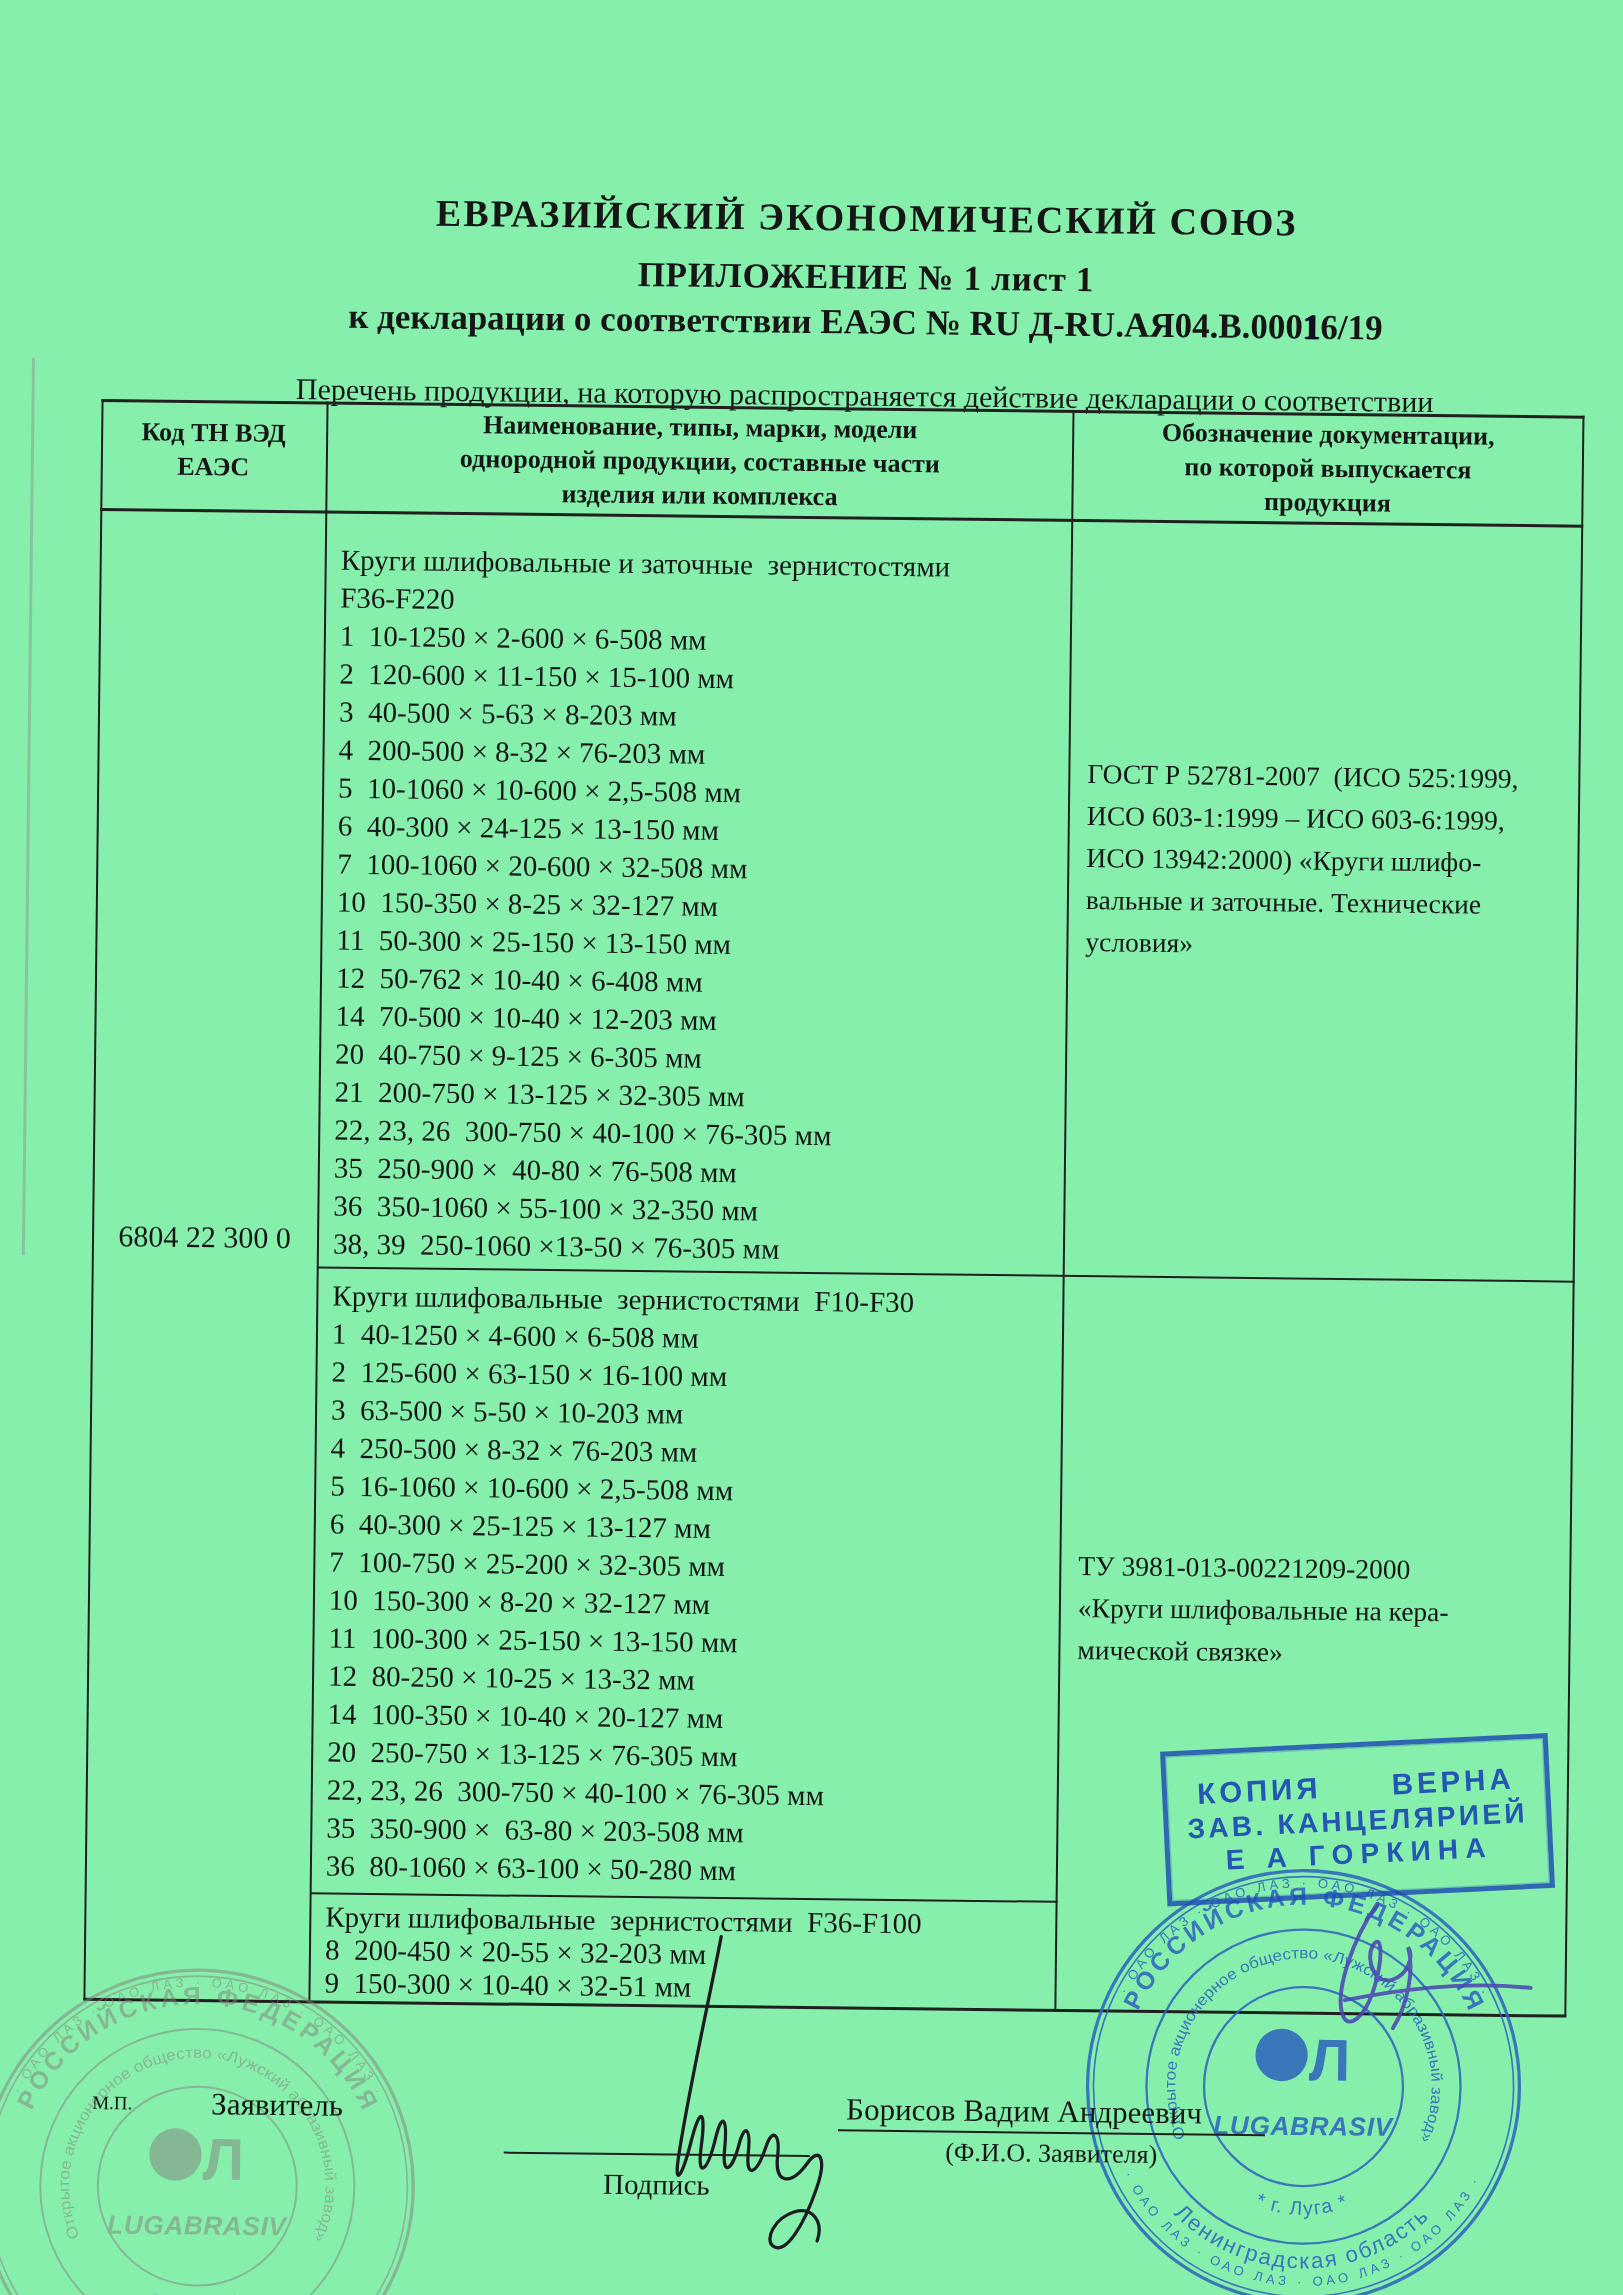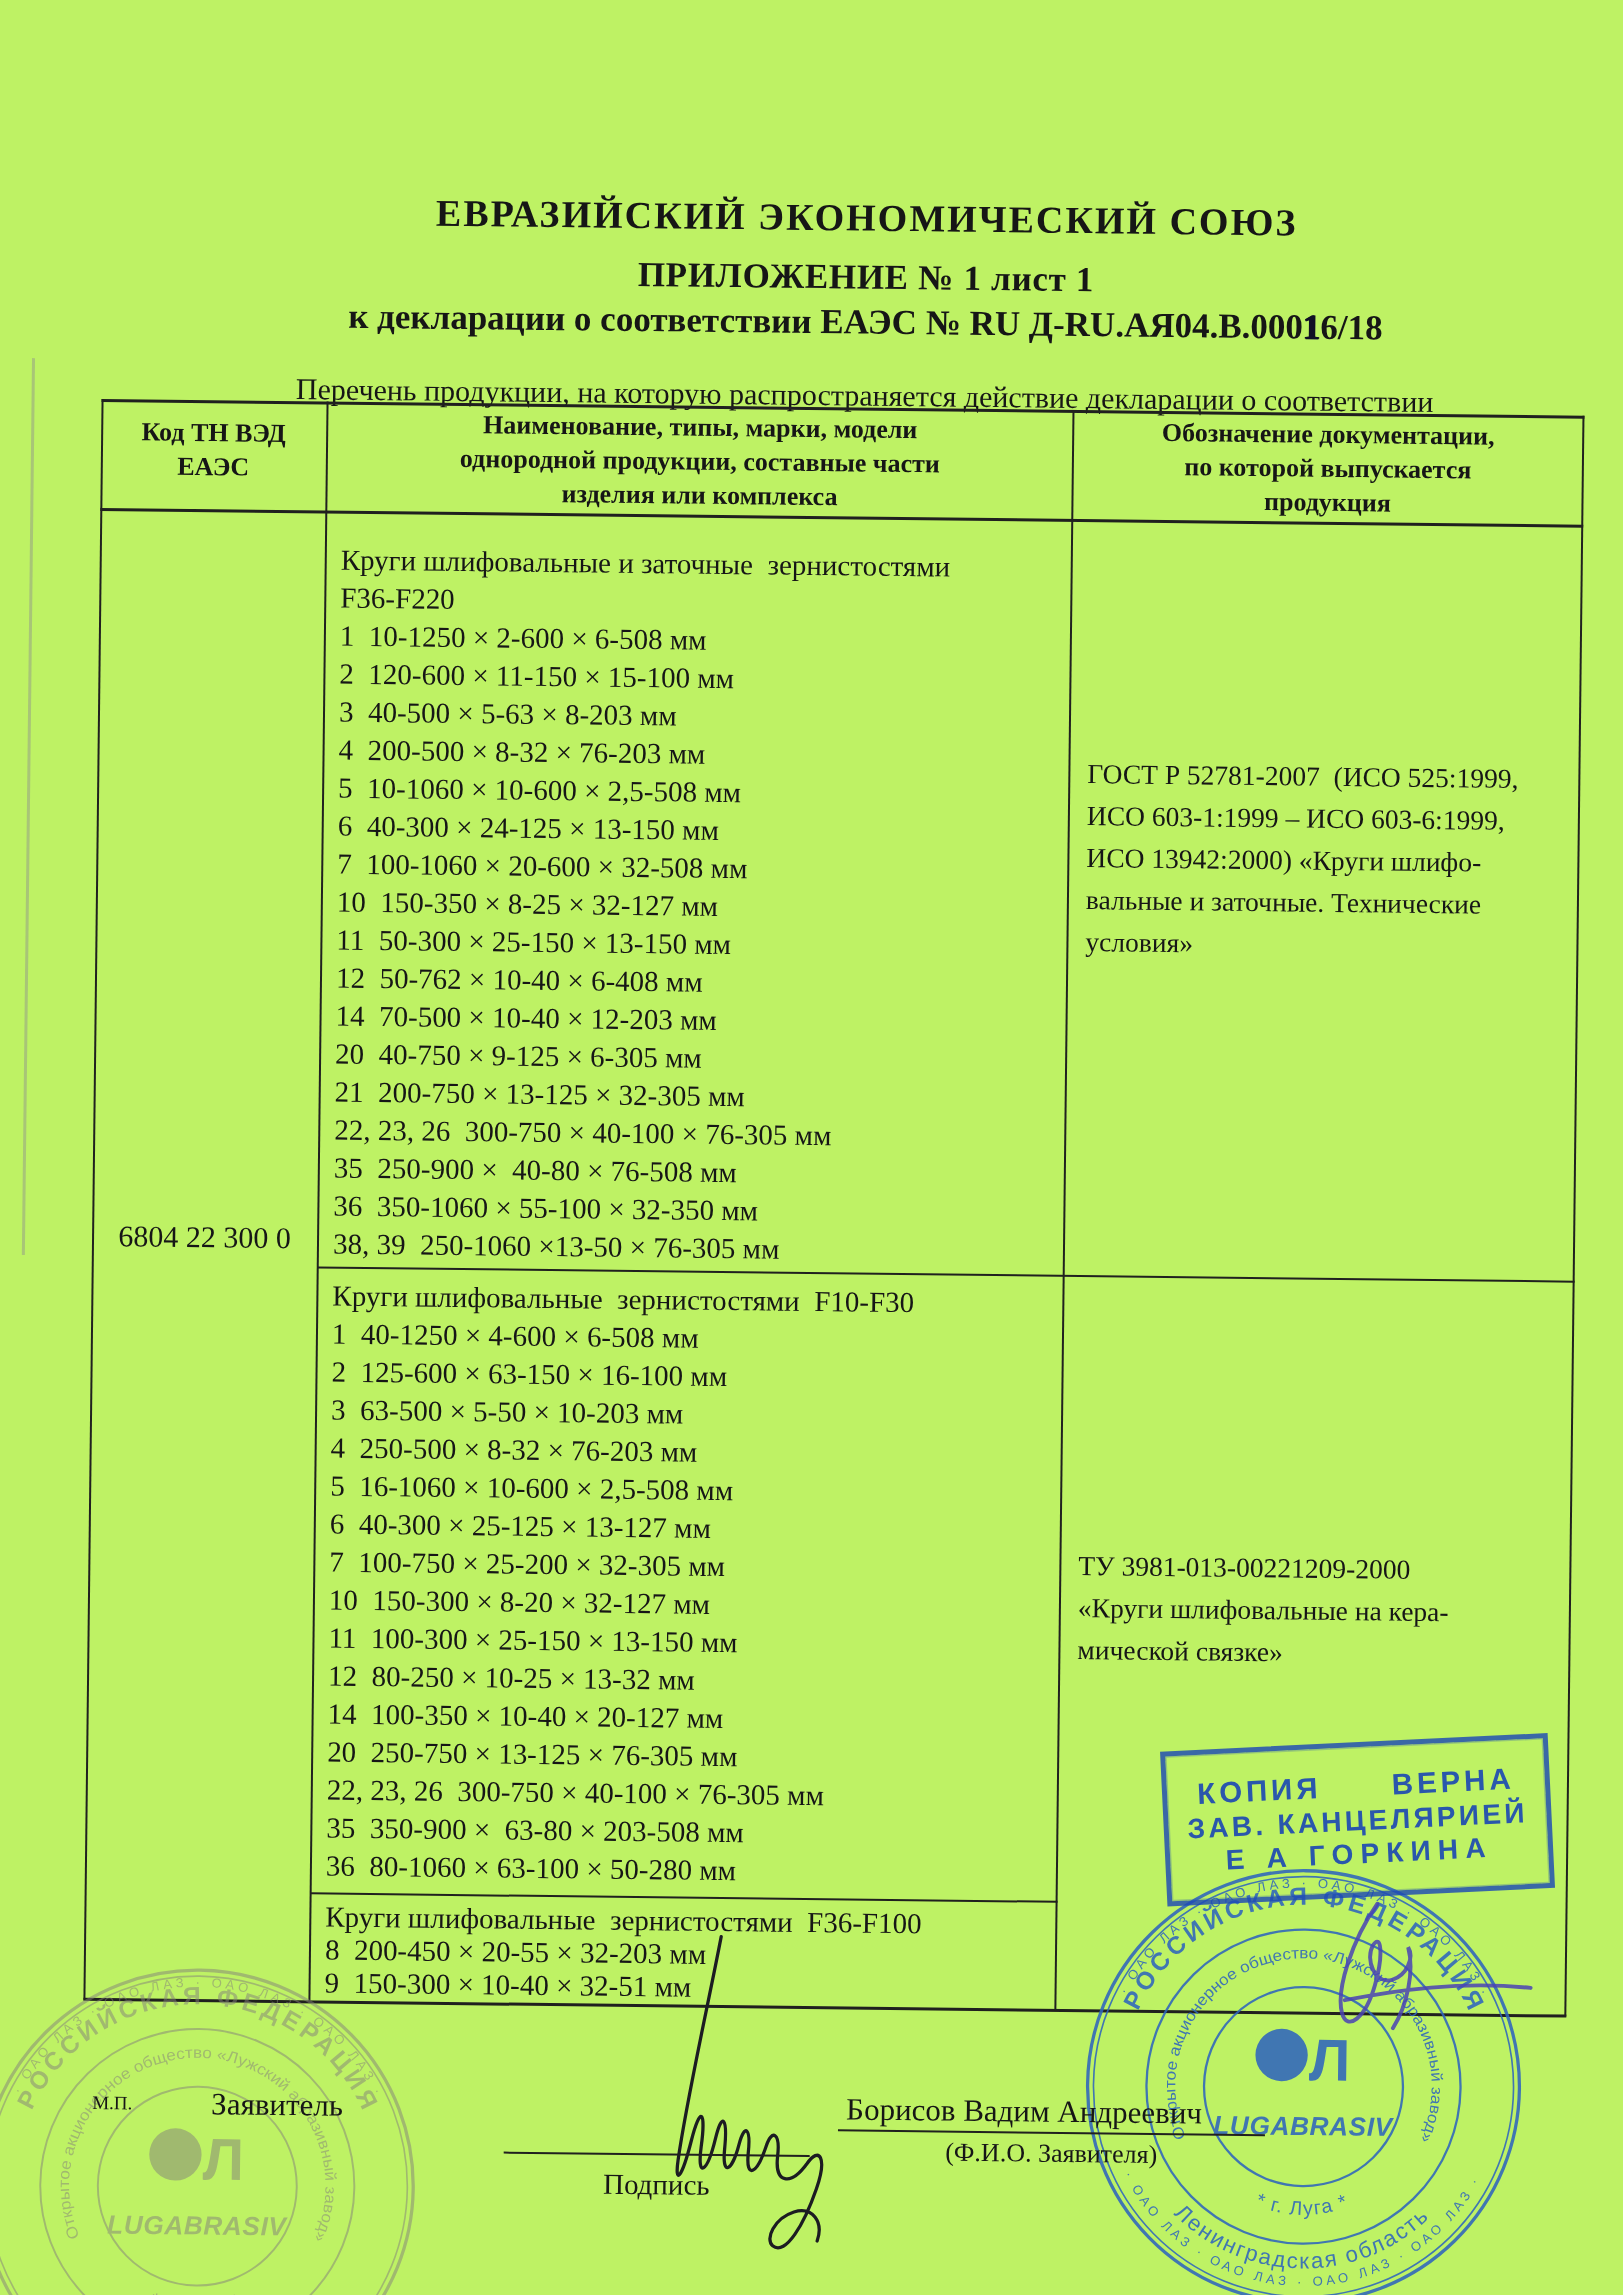--- a/index.html
+++ b/index.html
@@ -1,17 +1,17 @@
 <!DOCTYPE html>
 <html style="font-size:10.5px"><head>
 <meta charset="utf-8">
 <style>
   html,body{margin:0;padding:0;}
   body{width:1623px;height:2295px;background:#e9e9e7;}
-  .sheet{position:relative;width:1623px;height:2295px;background:#bef264;overflow:hidden;
+  .sheet{position:relative;width:1623px;height:2295px;background:#86efac;overflow:hidden;
          font-family:"Liberation Serif","DejaVu Serif",serif;color:#161616;}
   #paper{position:absolute;inset:0;transform:rotate(0.65deg);transform-origin:812px 982px;}
   .abs{position:absolute;}
   .bl{position:absolute;background:#20201f;}
   .center-col{position:absolute;left:92px;width:1532px;text-align:center;}
   .h1{top:195px;font-size:38px;font-weight:bold;letter-spacing:2px;}
   .h2{top:257px;font-size:35px;font-weight:bold;letter-spacing:0.7px;}
   .h3{top:302px;font-size:35px;font-weight:bold;}
   .pen-digit{font-weight:bold;color:#101025;text-shadow:0.7px 0 0 #101025,-0.7px 0 0 #101025,0 0.7px 0 #19193a;}
   .caption{top:378px;font-size:30px;}
@@ -42,21 +42,21 @@
 </head>
 <body>
 
 <div class="sheet">
 <div id="paper">
 
   <div class="smudge"></div>
 
   <div class="center-col h1">ЕВРАЗИЙСКИЙ ЭКОНОМИЧЕСКИЙ СОЮЗ</div>
   <div class="center-col h2">ПРИЛОЖЕНИЕ № 1  лист 1</div>
-  <div class="center-col h3"><span>к декларации о соответствии ЕАЭС № RU Д-RU.АЯ04.В.000</span><span class="pen-digit">1</span><span>6/18</span></div>
+  <div class="center-col h3"><span>к декларации о соответствии ЕАЭС № RU Д-RU.АЯ04.В.000</span><span class="pen-digit">1</span><span>6/19</span></div>
   <div class="center-col caption">Перечень продукции, на которую распространяется действие декларации о соответствии</div>
 
   <div class="bl" style="left:95px;top:407px;width:1483px;height:2.6px;"></div>
   <div class="bl" style="left:95px;top:516px;width:1483px;height:2.6px;"></div>
   <div class="bl" style="left:321px;top:1272px;width:1257px;height:2px;"></div>
   <div class="bl" style="left:321px;top:1898px;width:747px;height:2px;"></div>
   <div class="bl" style="left:95px;top:2006px;width:1483px;height:2.6px;"></div>
   <div class="bl" style="left:95px;top:407px;width:2px;height:1601px;"></div>
   <div class="bl" style="left:320px;top:407px;width:2px;height:1601px;"></div>
   <div class="bl" style="left:1066px;top:407px;width:2px;height:1601px;"></div>

